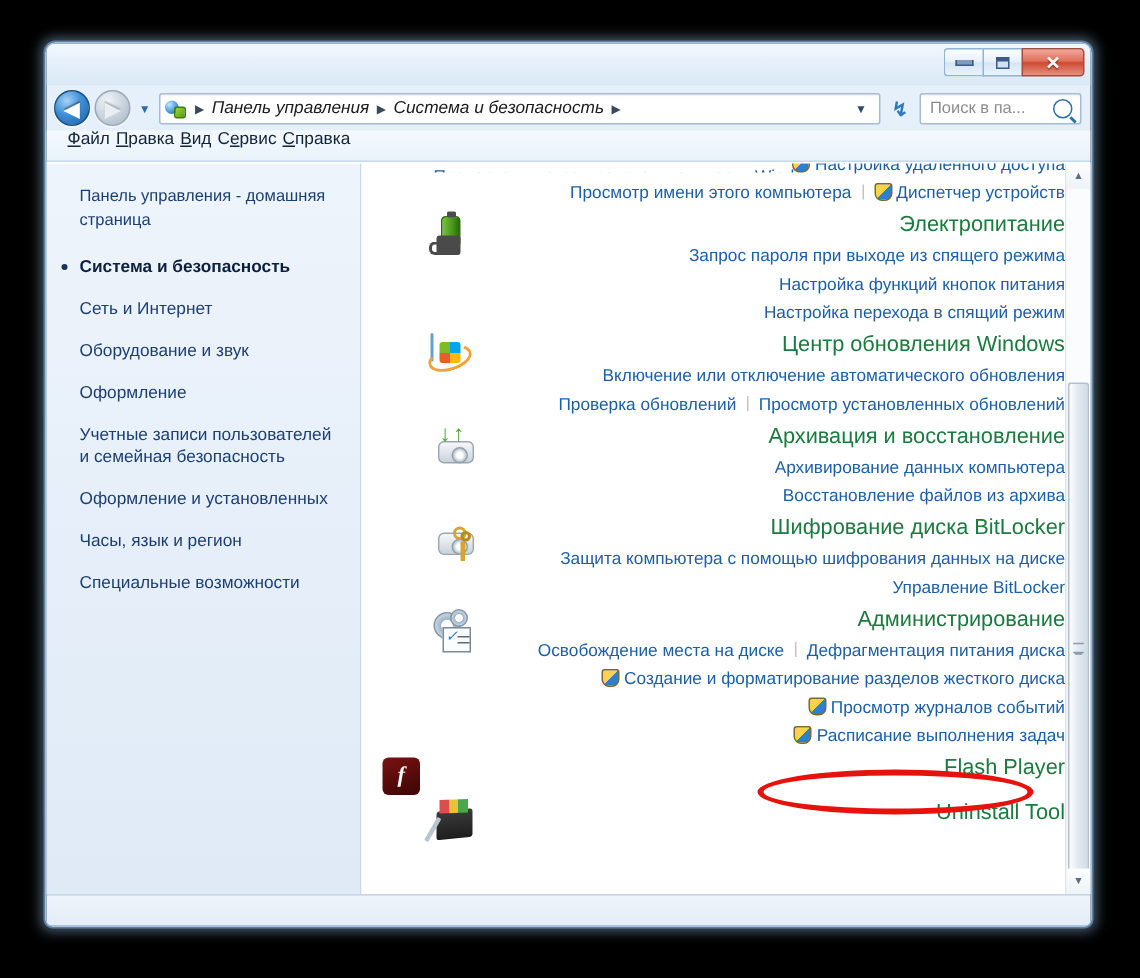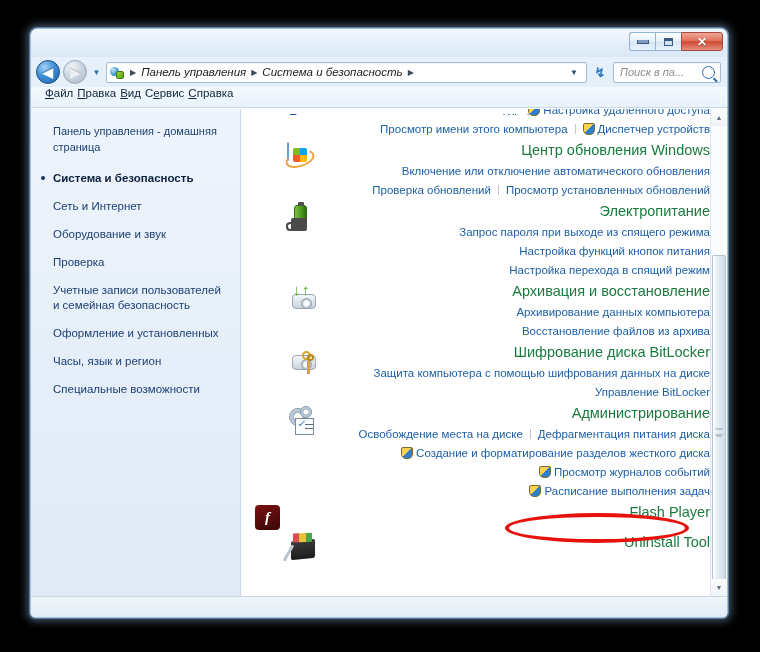--- a/index.html
+++ b/index.html
@@ -67,21 +67,21 @@
   .crumb-drop{margin-left:auto;color:#2d4b6e;font-size:8px;padding:0 6px;}
   .refresh{
     width:20px;height:21px;display:flex;align-items:center;justify-content:center;
     color:#2a7ac0;font-size:13px;font-weight:bold;flex:none;
   }
   .searchbox{
     width:108px;height:21px;background:#fff;border:1px solid #a5bcd4;border-radius:2px;
     display:flex;align-items:center;padding:0 3px 0 6px;box-sizing:border-box;flex:none;
     box-shadow:inset 0 1px 1px rgba(0,0,0,.06);
   }
-  .searchbox .ph{font-size:11px;font-style:italic;color:#8d8d8d;flex:1;white-space:nowrap;overflow:hidden;}
+  .searchbox .ph{font-size:11px;color:#8d8d8d;flex:1;white-space:nowrap;overflow:hidden;}
   .mag{width:11px;height:11px;border:1.6px solid #2b6fae;border-radius:50%;position:relative;flex:none;margin-right:2px;}
   .mag:after{content:"";position:absolute;right:-4px;bottom:-3px;width:5px;height:1.6px;background:#2b6fae;transform:rotate(45deg);}
 
   
   .menubar{
     height:20px;display:flex;align-items:flex-start;padding-left:14px;gap:4px;
     background:linear-gradient(180deg,#f4f9fe,#e9f2fb);
     border-bottom:1px solid #c6d9ec;
   }
   .menuitem{font-size:11.5px;color:#12243a;white-space:nowrap;}
@@ -242,53 +242,53 @@
     </div>
 
   <div class="content">
 
     <div class="sidebar">
       <div class="side-home">Панель управления - домашняя страница</div>
       <div id="sidelist">
           <div class="side-item active">Система и безопасность</div>
           <div class="side-item">Сеть и Интернет</div>
           <div class="side-item">Оборудование и звук</div>
-          <div class="side-item">Проверка</div>
+          <div class="side-item">Оформление</div>
           <div class="side-item">Учетные записи пользователей и семейная безопасность</div>
           <div class="side-item">Оформление и установленных</div>
           <div class="side-item">Часы, язык и регион</div>
           <div class="side-item">Специальные возможности</div>
         </div>
     </div>
 
     <div class="main">
       <div class="mainclip">
         <div class="scroller" id="catlist">
             <div class="catrow">
               <div class="caticon"><span class="ic"></span></div>
               <div class="catbody">
                 <div class="lnkline"><span class="shield"></span><span class="lnk">Настройка удаленного доступа</span></div>
                 <div class="lnkline"><span class="lnk">Просмотр имени этого компьютера</span><span class="divider"></span><span class="shield"></span><span class="lnk">Диспетчер устройств</span></div>
               </div>
             </div>
             <div class="catrow">
-              <div class="caticon"><span class="ic"><span class="ic-win"></span></span></div>
-              <div class="catbody">
-                <div class="cattitle">Центр обновления Windows</div>
-                <div class="lnkline"><span class="lnk">Включение или отключение автоматического обновления</span></div>
-                <div class="lnkline"><span class="lnk">Проверка обновлений</span><span class="divider"></span><span class="lnk">Просмотр установленных обновлений</span></div>
-              </div>
-            </div>
-            <div class="catrow">
               <div class="caticon"><span class="ic"><i class="ic-batt"></i><i class="ic-plug"></i></span></div>
               <div class="catbody">
                 <div class="cattitle">Электропитание</div>
                 <div class="lnkline"><span class="lnk">Запрос пароля при выходе из спящего режима</span></div>
                 <div class="lnkline"><span class="lnk">Настройка функций кнопок питания</span></div>
                 <div class="lnkline"><span class="lnk">Настройка перехода в спящий режим</span></div>
+              </div>
+            </div>
+            <div class="catrow">
+              <div class="caticon"><span class="ic"><span class="ic-win"></span></span></div>
+              <div class="catbody">
+                <div class="cattitle">Центр обновления Windows</div>
+                <div class="lnkline"><span class="lnk">Включение или отключение автоматического обновления</span></div>
+                <div class="lnkline"><span class="lnk">Проверка обновлений</span><span class="divider"></span><span class="lnk">Просмотр установленных обновлений</span></div>
               </div>
             </div>
             <div class="catrow">
               <div class="caticon"><span class="ic"><i class="ic-disc"></i><i class="ic-arr">↓</i><i class="ic-arr2">↑</i></span></div>
               <div class="catbody">
                 <div class="cattitle">Архивация и восстановление</div>
                 <div class="lnkline"><span class="lnk">Архивирование данных компьютера</span></div>
                 <div class="lnkline"><span class="lnk">Восстановление файлов из архива</span></div>
               </div>
             </div>

